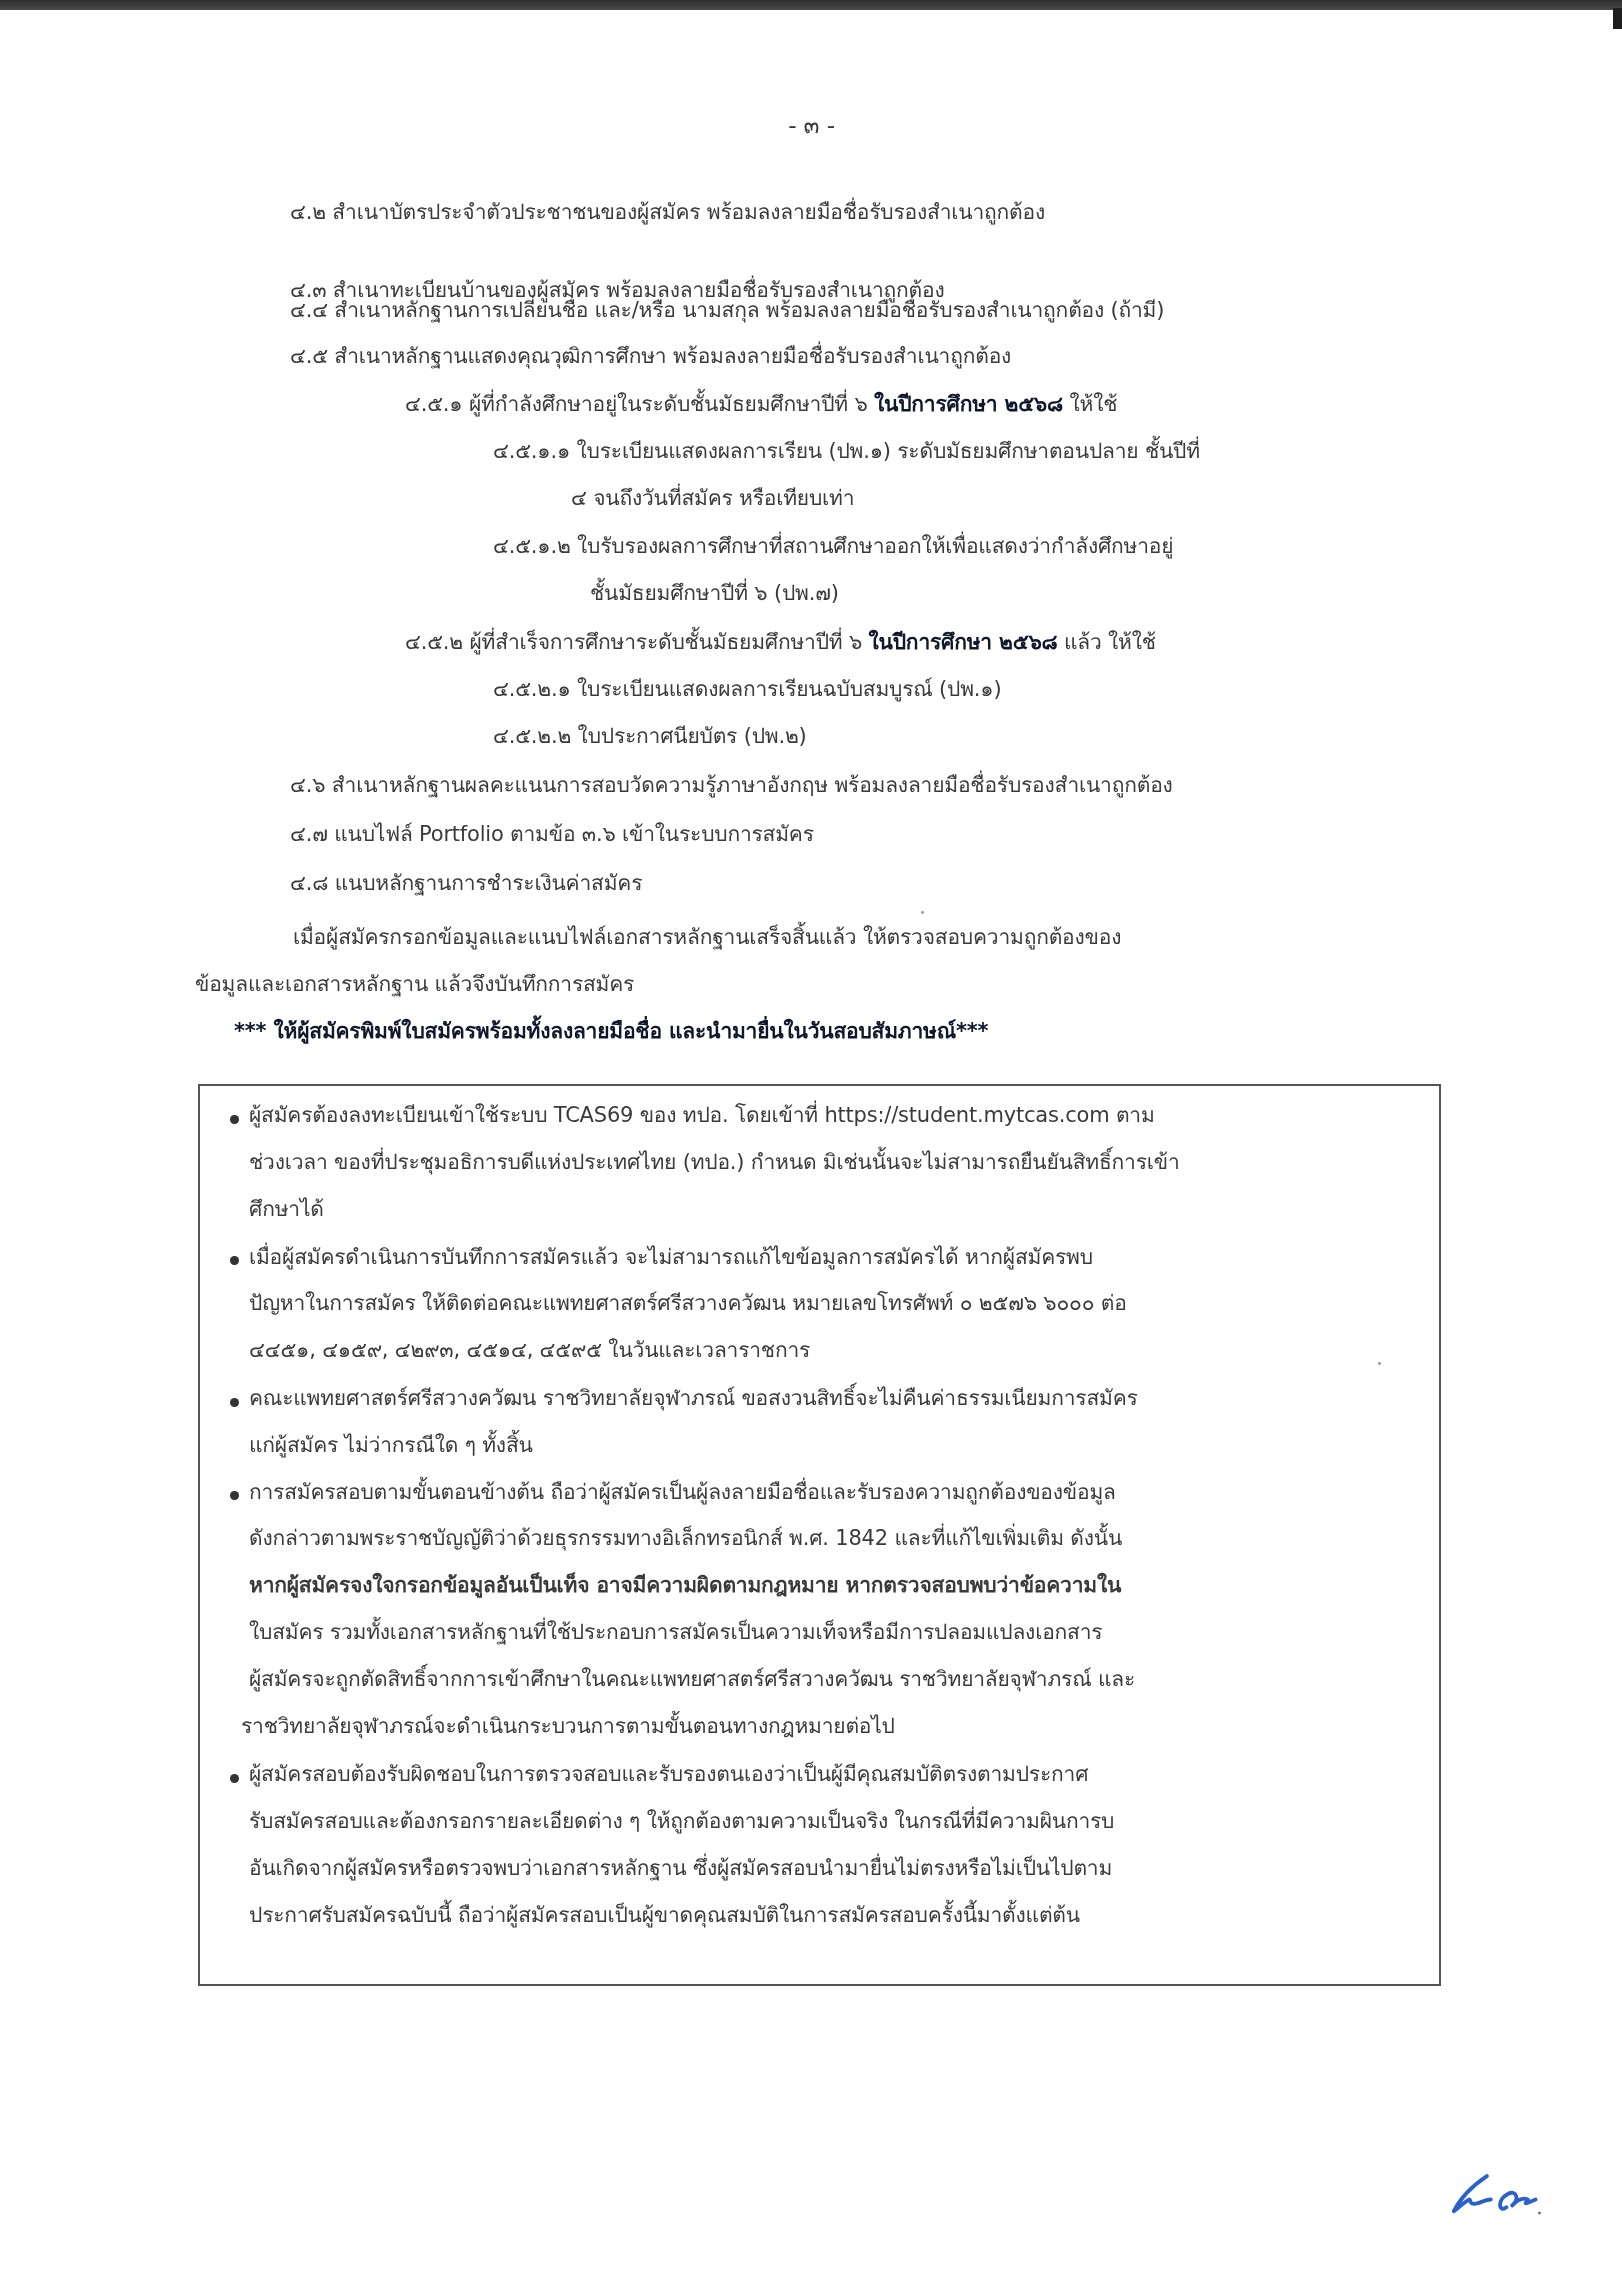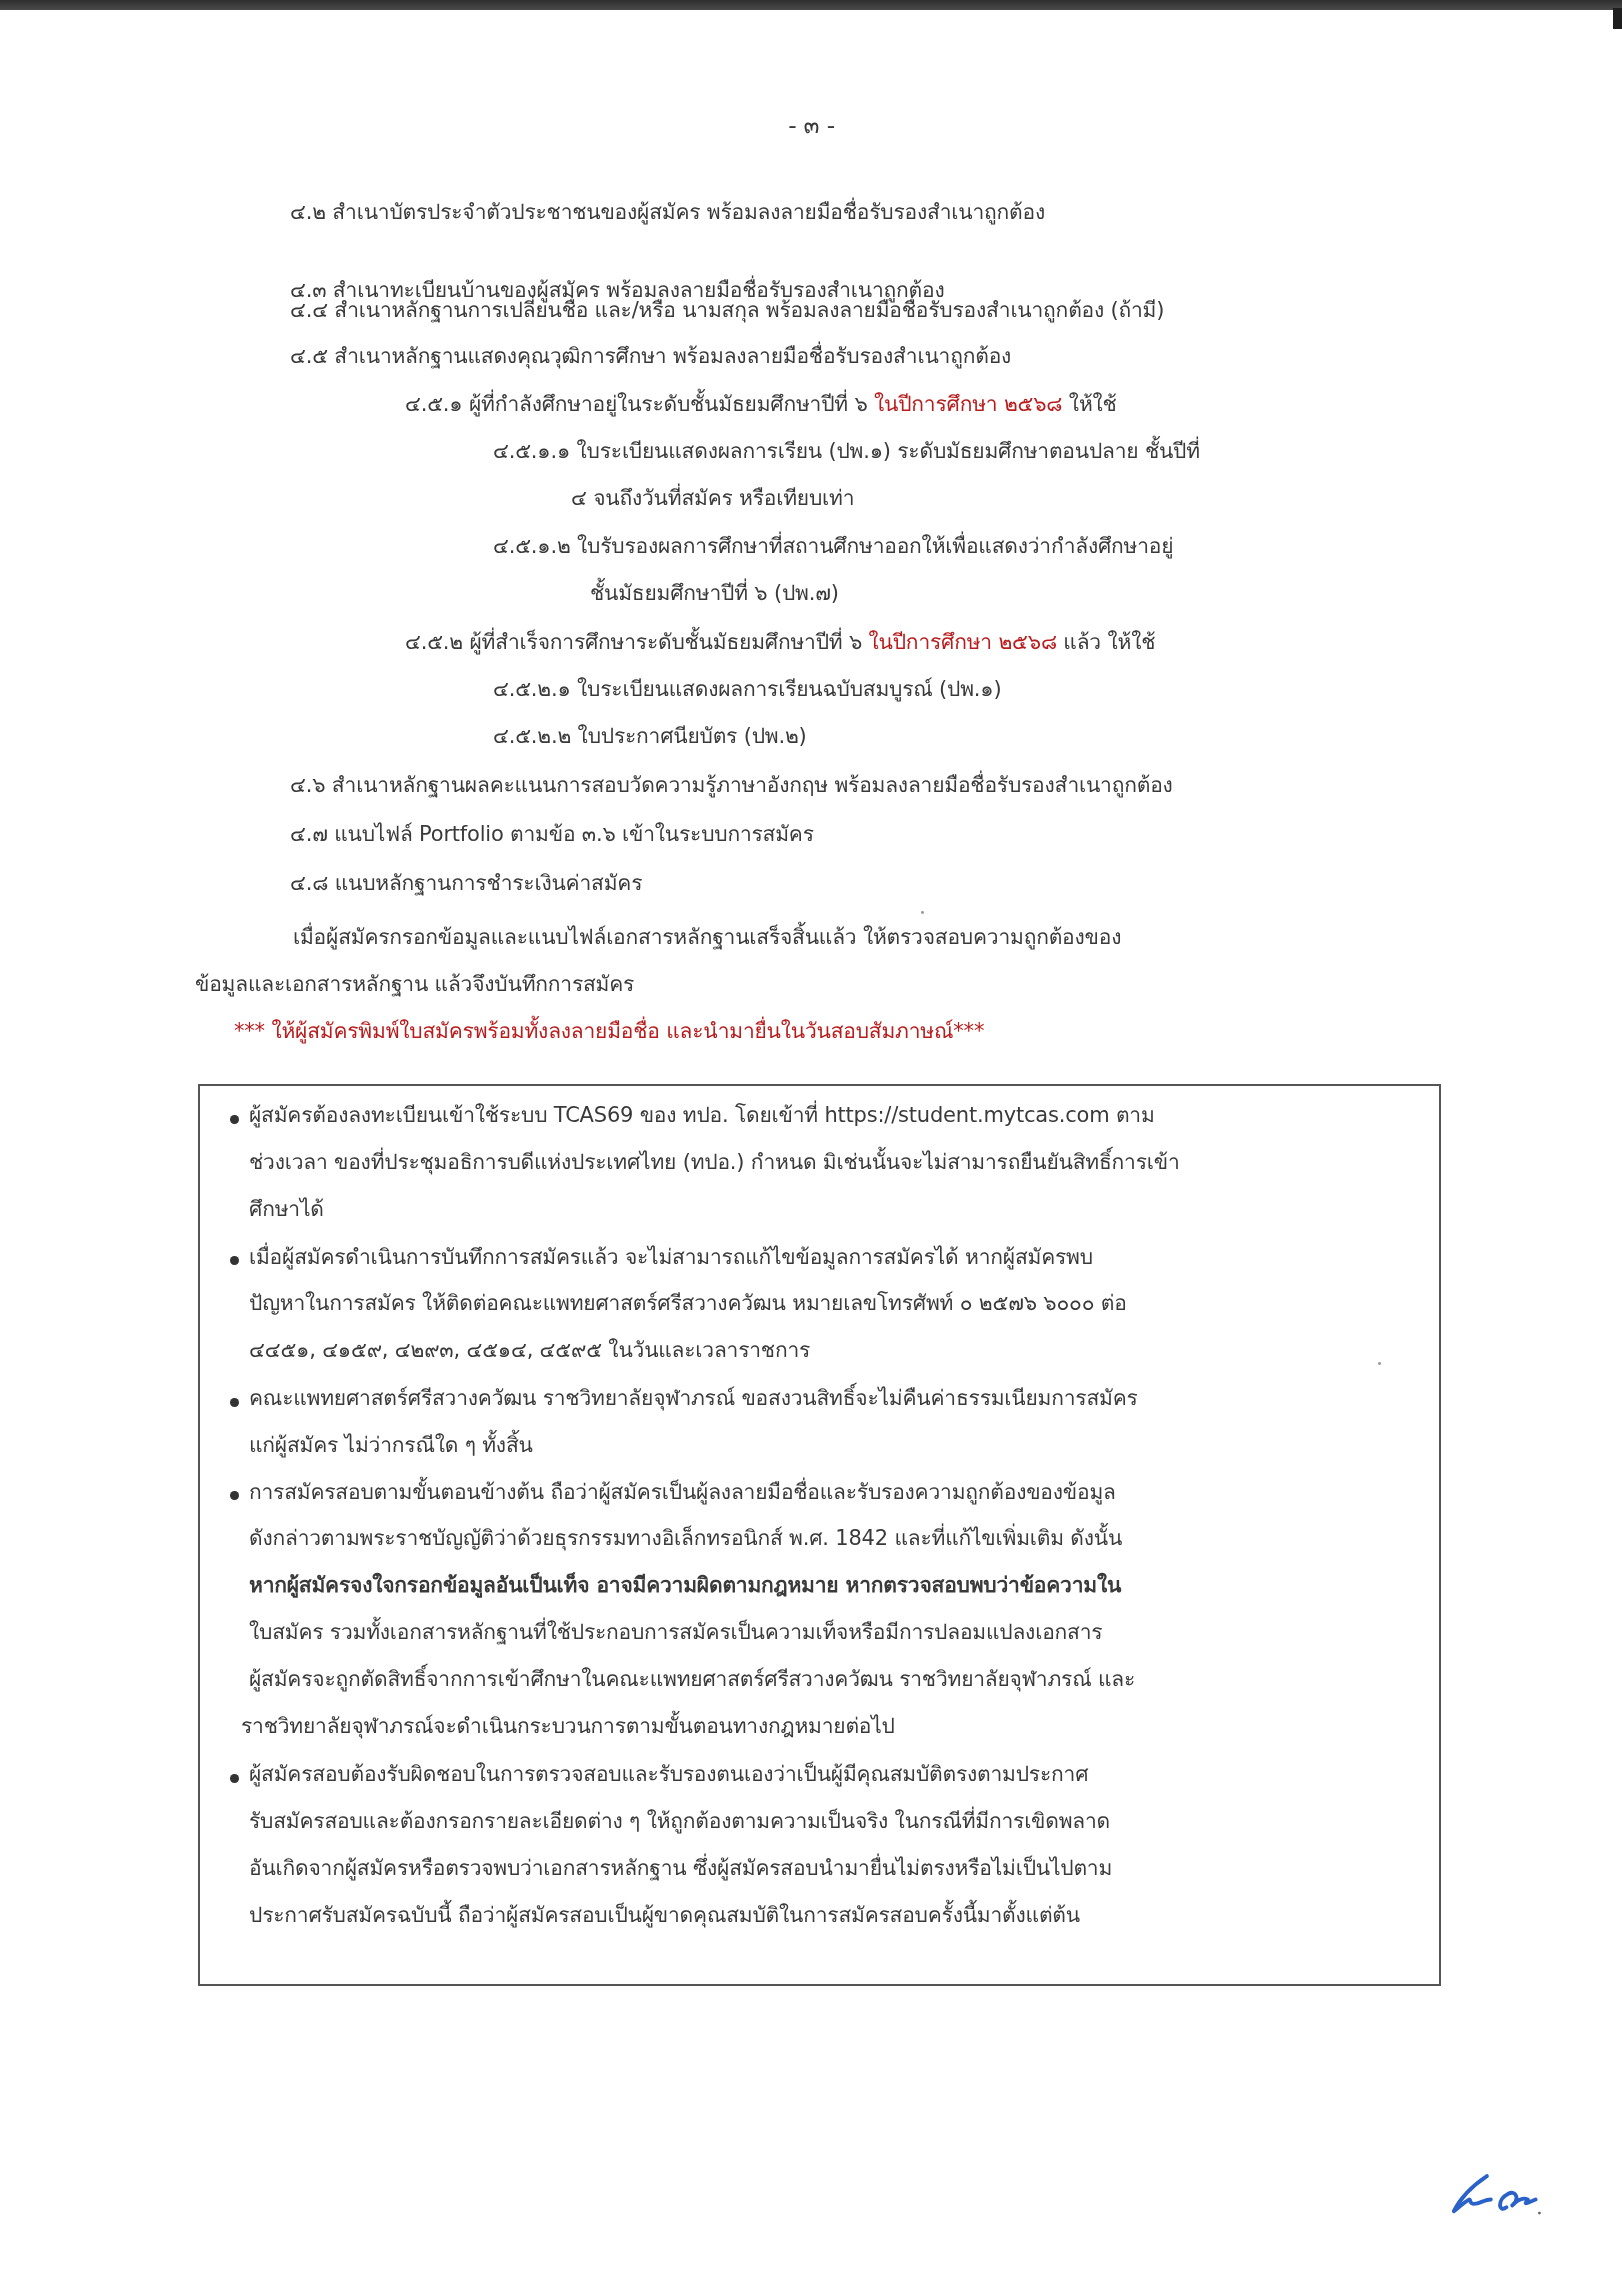--- a/index.html
+++ b/index.html
@@ -14,21 +14,21 @@
     background:linear-gradient(#2e2e2e,#4a4a4a);
   }
   .scan-notch {
     position:absolute; right:0; top:7.8px; width:9.8px; height:21.5px; background:#1e1e1e;
   }
   .line {
     position:absolute; white-space:nowrap;
     font-size:21px; line-height:33px; letter-spacing:-0.2px;
   }
   .page-num { left:0; width:1623px; text-align:center; top:109px; font-size:23.4px; }
-  b, .bold { font-weight:normal; color:#b91c1c; }
+  b, .bold { font-weight:bold; color:#0f172a; }
   .notice-box {
     position:absolute; left:198px; top:1084px; width:1243px; height:902px;
     border:2px solid #555; border-bottom-width:2.9px; box-sizing:border-box;
   }
   .bullet-dot {
     position:absolute; width:8.8px; height:8.8px; border-radius:50%; background:#333;
   }
   .signature { position:absolute; left:1448px; top:2170px; }
   .speck { position:absolute; width:2.9px; height:2.9px; background:#999; border-radius:50%; }
 </style>
@@ -92,21 +92,21 @@
 <div class="bullet-dot" style="left:230px;top:1491px;"></div>
 <div class="line" style="left:249px;top:1476px;">การสมัครสอบตามขั้นตอนข้างต้น ถือว่าผู้สมัครเป็นผู้ลงลายมือชื่อและรับรองความถูกต้องของข้อมูล</div>
 <div class="line" style="left:249px;top:1522px;">ดังกล่าวตามพระราชบัญญัติว่าด้วยธุรกรรมทางอิเล็กทรอนิกส์ พ.ศ. 1842 และที่แก้ไขเพิ่มเติม ดังนั้น</div>
 <div class="line" style="left:249px;top:1569px;font-weight:bold;">หากผู้สมัครจงใจกรอกข้อมูลอันเป็นเท็จ อาจมีความผิดตามกฎหมาย หากตรวจสอบพบว่าข้อความใน</div>
 <div class="line" style="left:249px;top:1616px;">ใบสมัคร รวมทั้งเอกสารหลักฐานที่ใช้ประกอบการสมัครเป็นความเท็จหรือมีการปลอมแปลงเอกสาร</div>
 <div class="line" style="left:249px;top:1663px;">ผู้สมัครจะถูกตัดสิทธิ์จากการเข้าศึกษาในคณะแพทยศาสตร์ศรีสวางควัฒน ราชวิทยาลัยจุฬาภรณ์ และ</div>
 <div class="line" style="left:241px;top:1710px;">ราชวิทยาลัยจุฬาภรณ์จะดำเนินกระบวนการตามขั้นตอนทางกฎหมายต่อไป</div>
 
 <div class="bullet-dot" style="left:230px;top:1774px;"></div>
 <div class="line" style="left:249px;top:1758px;">ผู้สมัครสอบต้องรับผิดชอบในการตรวจสอบและรับรองตนเองว่าเป็นผู้มีคุณสมบัติตรงตามประกาศ</div>
-<div class="line" style="left:249px;top:1805px;">รับสมัครสอบและต้องกรอกรายละเอียดต่าง ๆ ให้ถูกต้องตามความเป็นจริง ในกรณีที่มีการเขิดพลาด</div>
+<div class="line" style="left:249px;top:1805px;">รับสมัครสอบและต้องกรอกรายละเอียดต่าง ๆ ให้ถูกต้องตามความเป็นจริง ในกรณีที่มีความผินการบ</div>
 <div class="line" style="left:249px;top:1852px;">อันเกิดจากผู้สมัครหรือตรวจพบว่าเอกสารหลักฐาน ซึ่งผู้สมัครสอบนำมายื่นไม่ตรงหรือไม่เป็นไปตาม</div>
 <div class="line" style="left:249px;top:1899px;">ประกาศรับสมัครฉบับนี้ ถือว่าผู้สมัครสอบเป็นผู้ขาดคุณสมบัติในการสมัครสอบครั้งนี้มาตั้งแต่ต้น</div>
 
 <svg class="signature" width="107" height="59" viewBox="0 0 110 60">
   <g fill="none" stroke="#2a62c9" stroke-width="4" stroke-linecap="round" stroke-linejoin="round">
     <path d="M40 6 C 28 14, 14 26, 6 42 C 10 40, 14 34, 22 30 C 24 32, 22 36, 30 34 C 36 32, 40 30, 44 30"></path>
     <path d="M60 38 C 52 44, 50 30, 62 24 C 70 20, 74 30, 66 36 C 72 30, 78 28, 82 30 C 80 34, 76 36, 90 30"></path>
   </g>
   <circle cx="94" cy="44" r="1.5" fill="#666"></circle>
 </svg>

